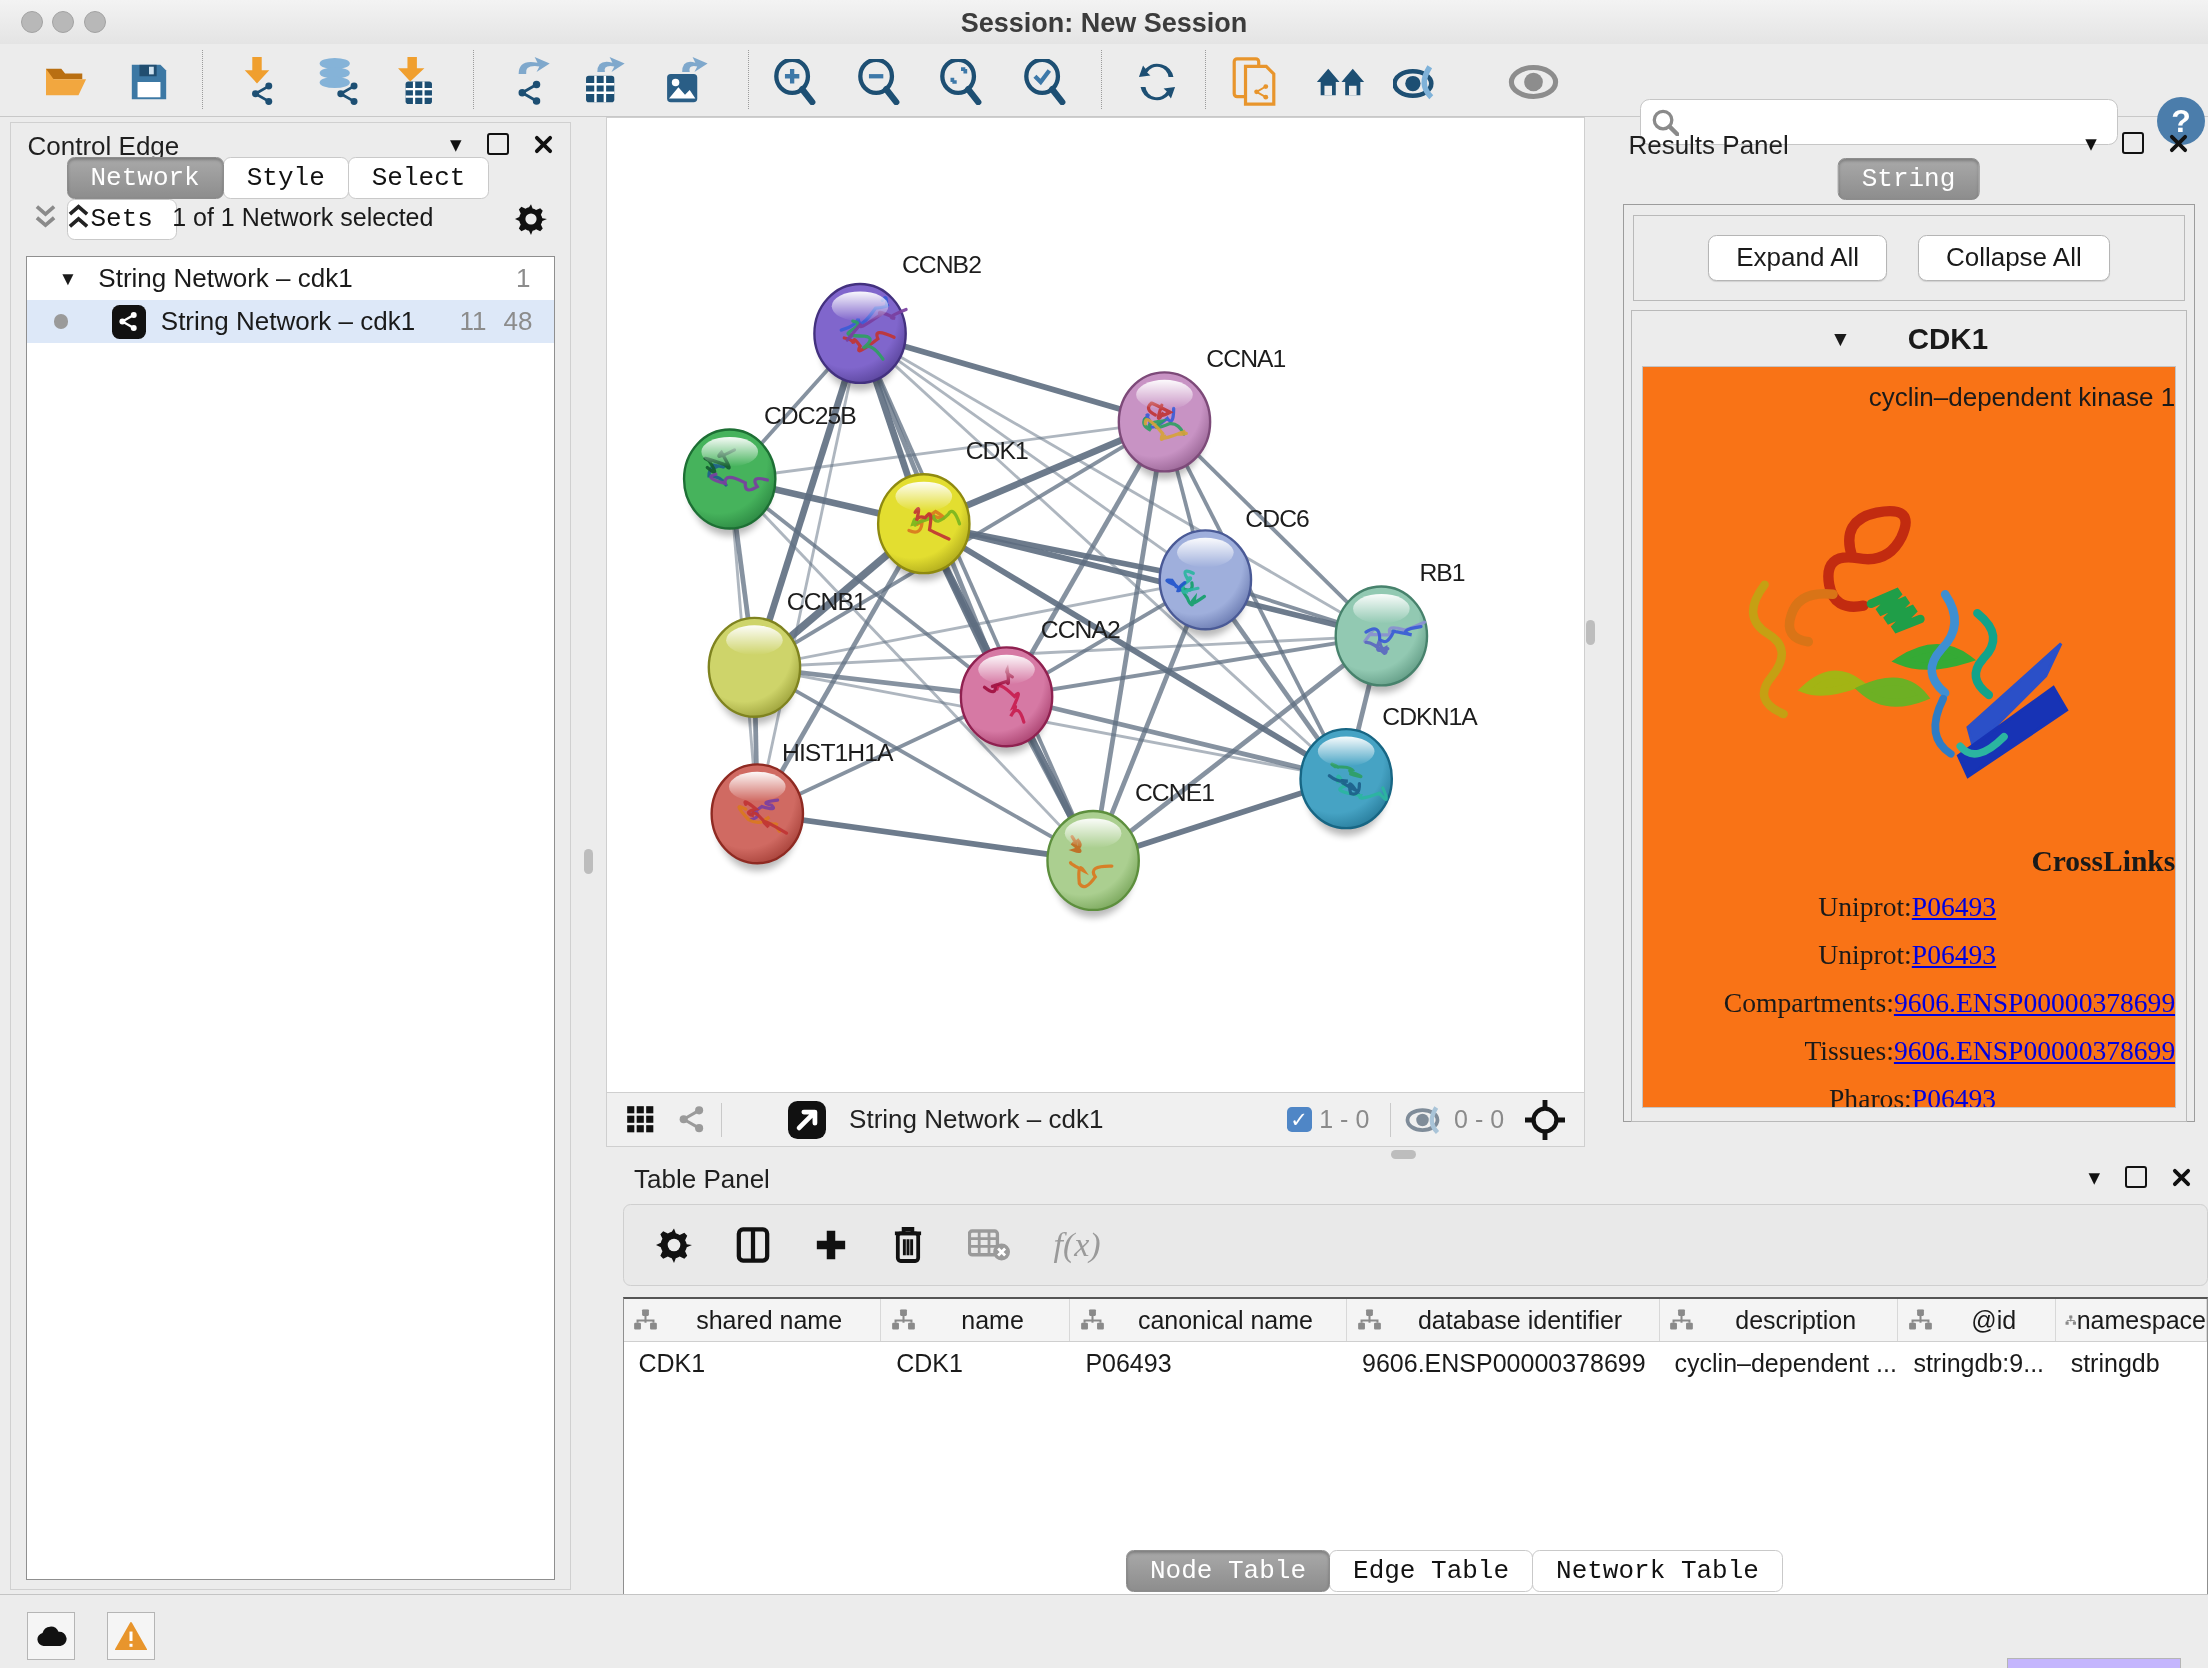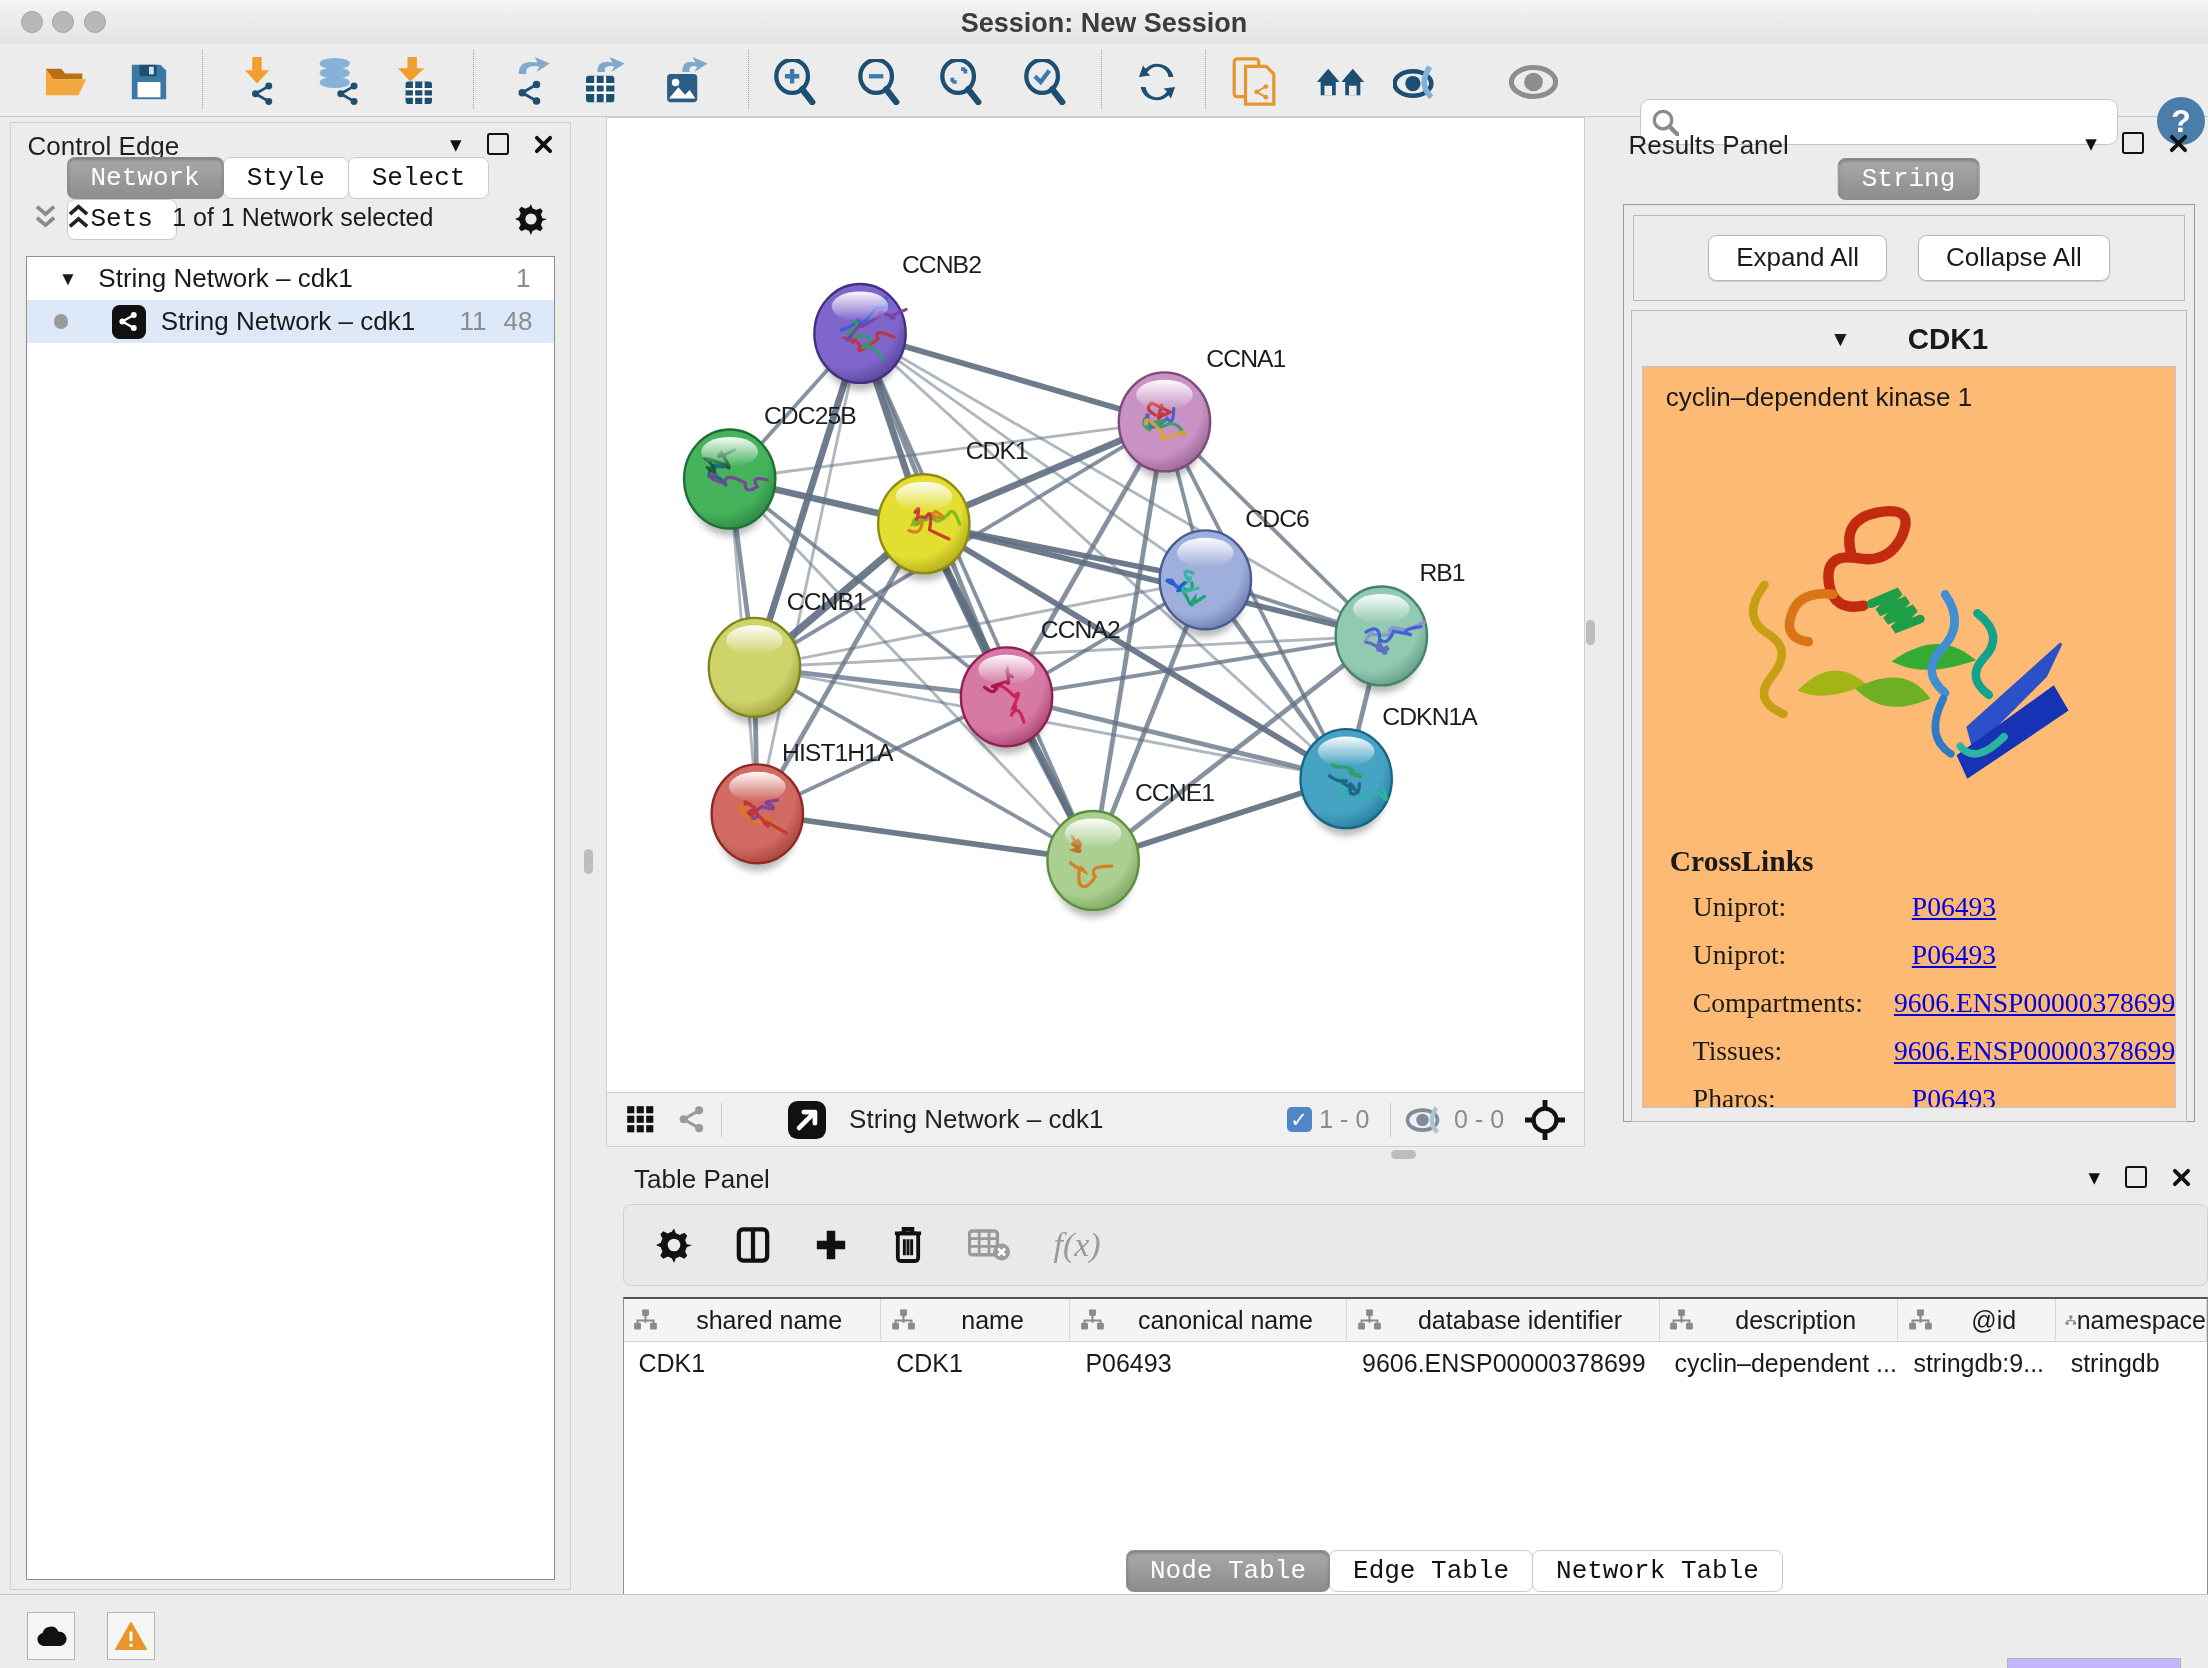--- a/index.html
+++ b/index.html
@@ -67,22 +67,22 @@
   #results-panel{position:absolute;left:1617px;top:122px;width:584px;height:1004px;}
   #rp-tab{position:absolute;left:50%;transform:translateX(-50%);top:36px;}
   #rp-box{position:absolute;left:5.7px;top:82px;right:5.7px;bottom:3.8px;background:#ececec;
     border:1.9px solid #9c9c9c;}
   #rp-actions{margin:9.5px;border:1.9px solid #b9b9b9;padding:19px 0;text-align:center;}
   .rp-btn{display:inline-block;background:#fff;border:1px solid #b5b5b5;border-radius:8.6px;
     font-size:26px;padding:6.7px 27px;margin:0 13.3px;box-shadow:0 1px 1px rgba(0,0,0,.12);}
   #cdk1-box{margin:0 7.6px;border:1.9px solid #b9b9b9;height:810px;}
   #cdk1-head{height:55px;display:flex;align-items:center;justify-content:center;gap:57px;
     font-size:29.5px;font-weight:bold;}
-  #cdk1-inner{margin:0 9.5px;border:1px solid #c4c4c4;background:#fdba74;height:740px;
-    overflow:hidden;}
+  #cdk1-inner{margin:0 9.5px;border:1px solid #c4c4c4;background:#f97316;height:740px;
+    overflow:hidden;text-align:right;}
   #cdk1-desc{font-size:26px;padding:15px 0 0 23px;}
   #protein-img{display:block;margin:28.5px auto 0 auto;}
   #crosslinks{font-family:"Liberation Serif","DejaVu Serif",serif;padding-left:27px;
     margin-top:32px;}
   #crosslinks h3{font-size:29.5px;margin:0 0 13.3px 0;}
   .cl-row{display:flex;font-size:27.6px;margin-bottom:16px;}
   .cl-row .cl-label{width:219px;padding-left:23px;}
   .cl-row a{color:#0000e0;text-decoration:underline;}
   
   #table-panel{position:absolute;left:613px;top:1158px;width:1595px;height:436px;}

